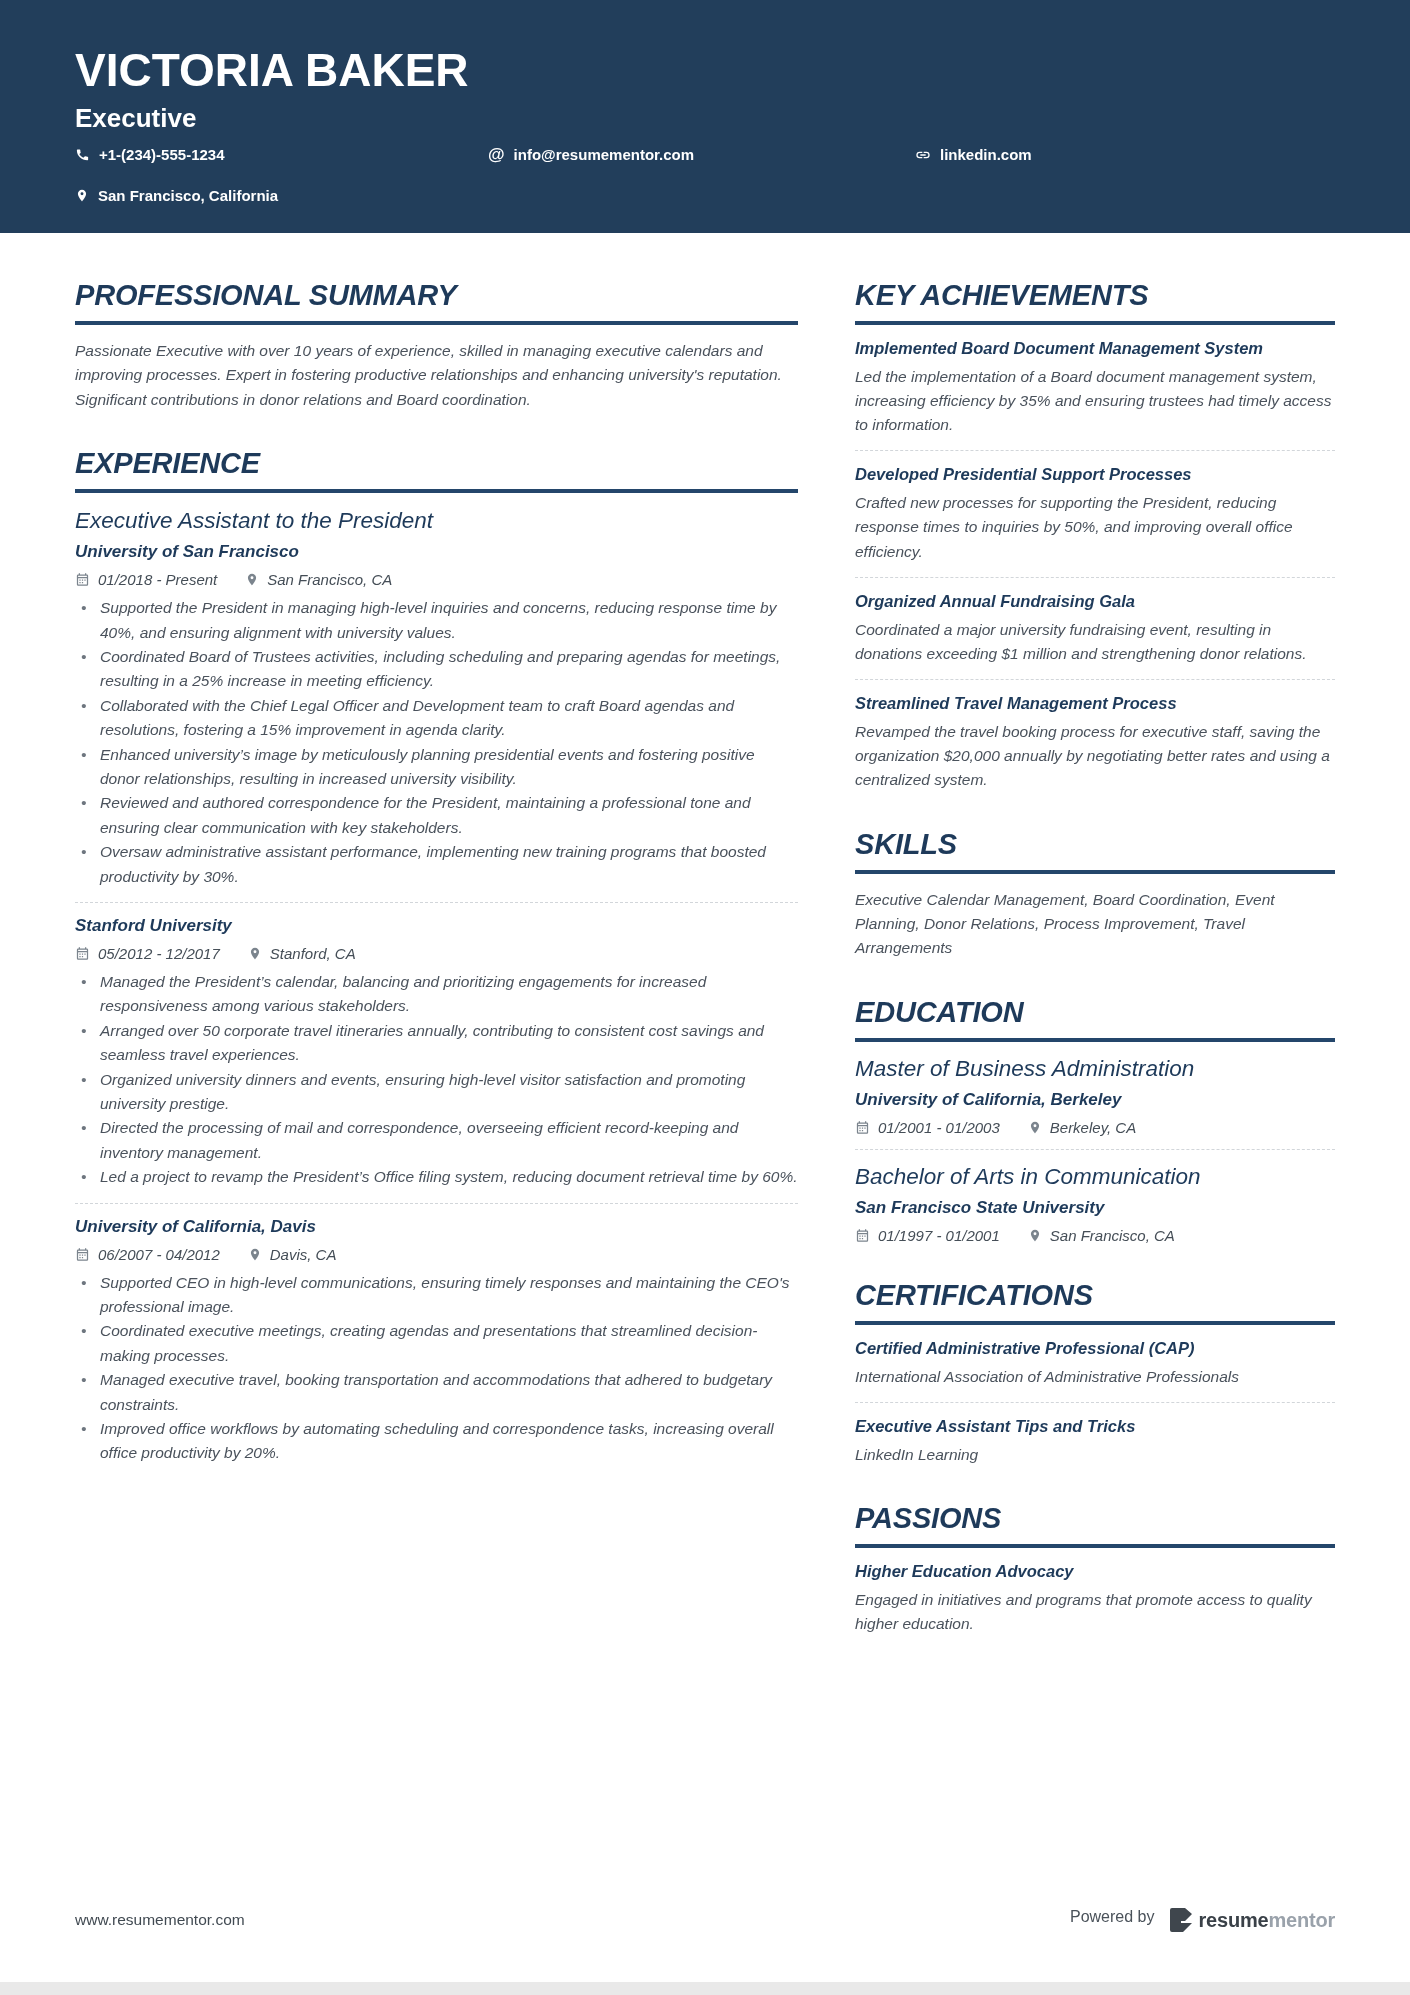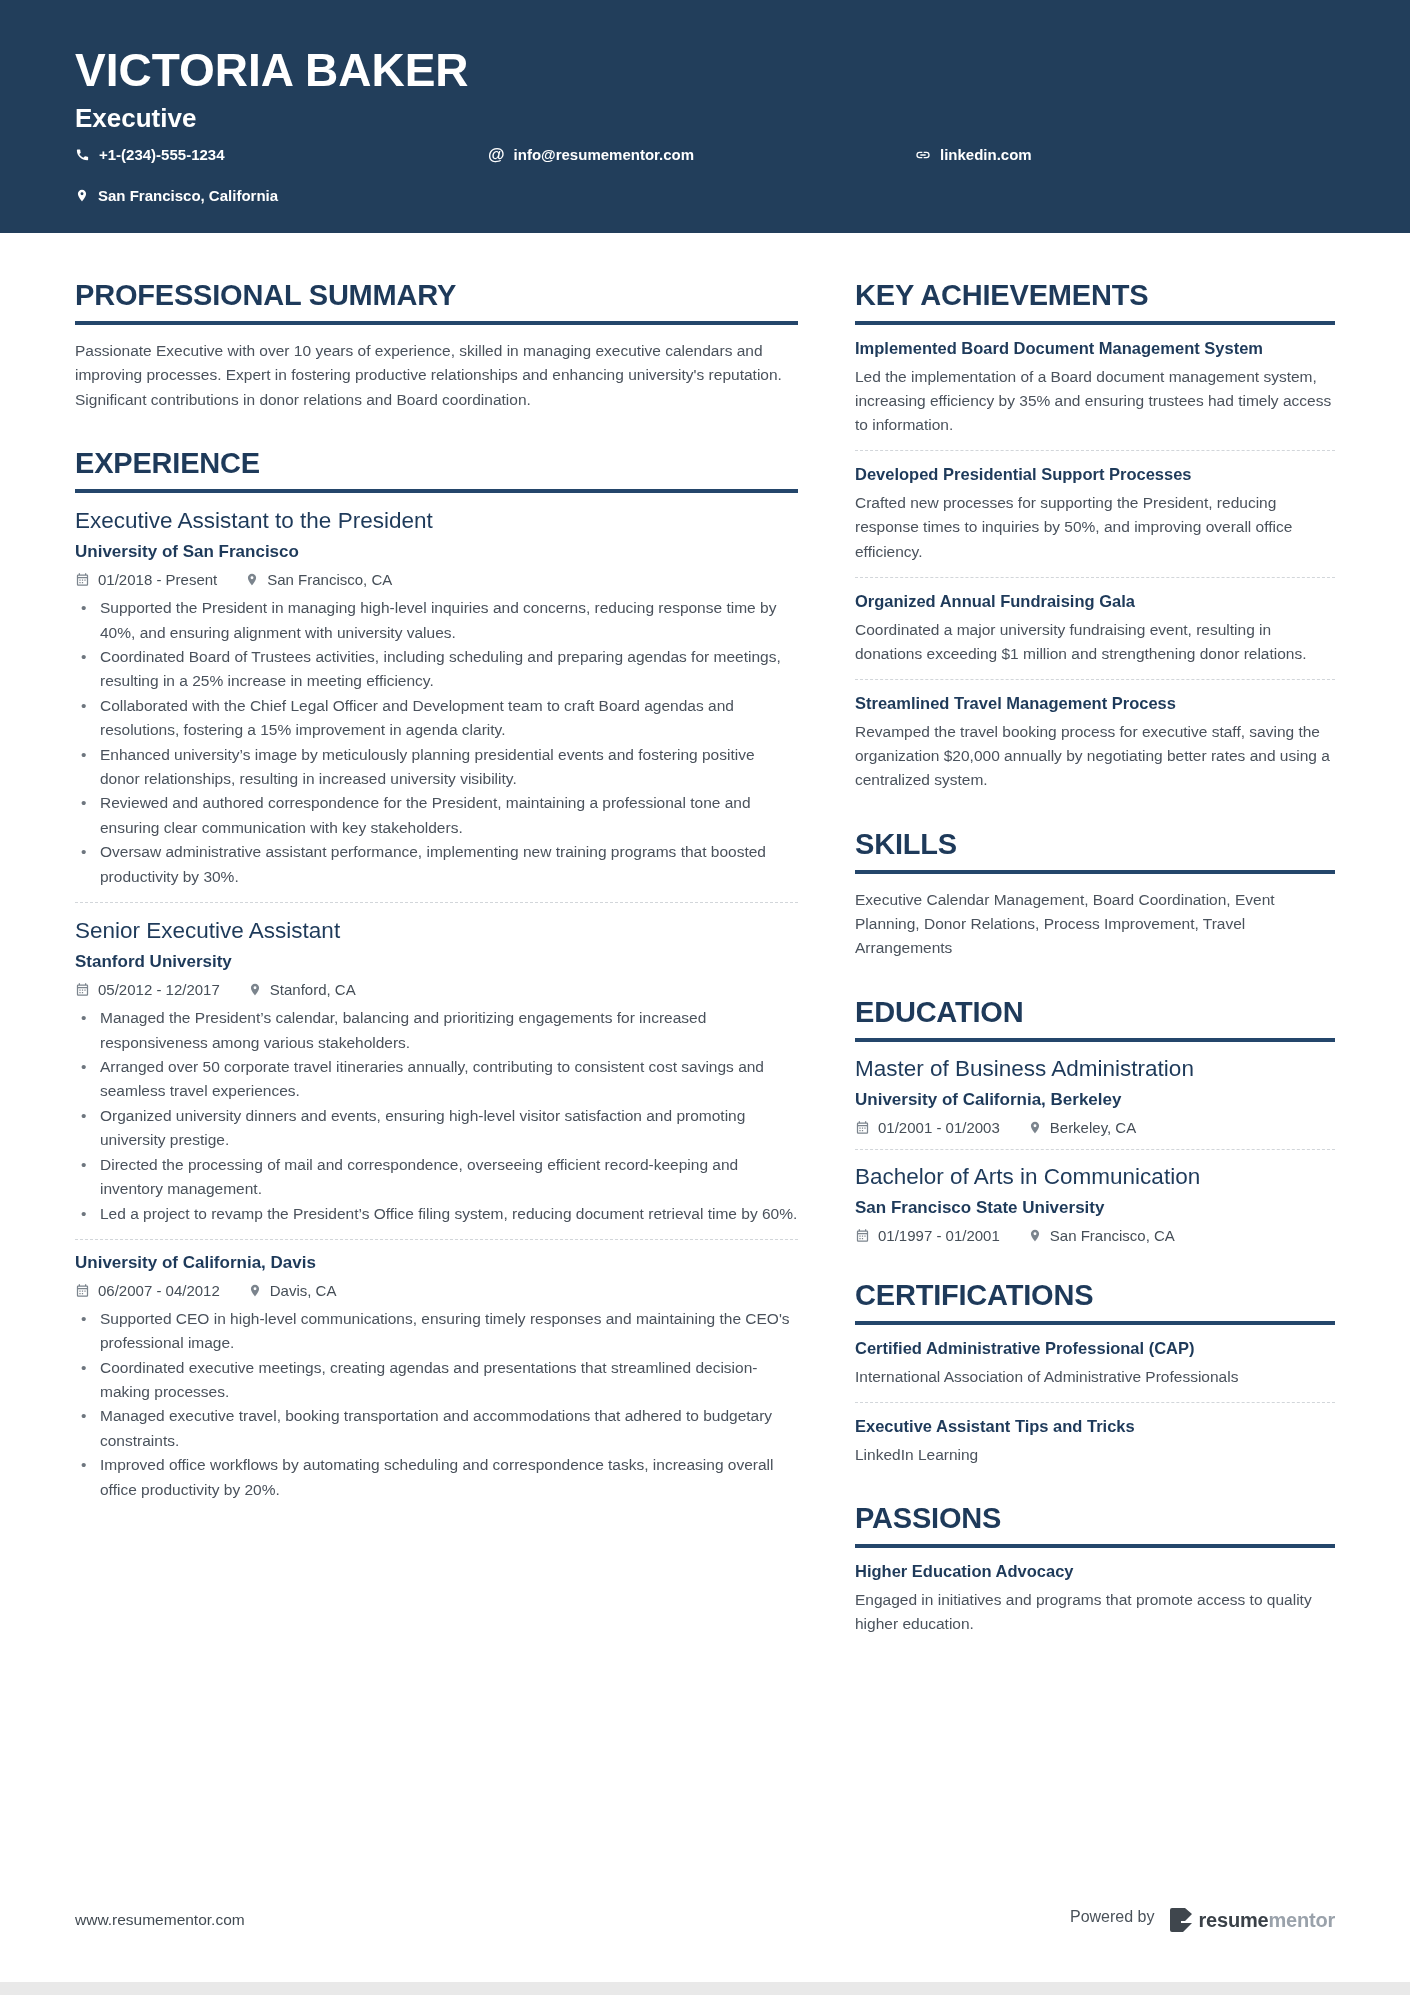--- a/index.html
+++ b/index.html
@@ -11,21 +11,21 @@
   .hdr { background:var(--header_bg); color:#fff; height:233px; padding:46px 78px 0 75px; }
   .hdr h1 { font-size:46px; font-weight:800; line-height:1.05; letter-spacing:0; }
   .hdr-title { font-size:26px; font-weight:700; margin-top:9px; }
   .contact { margin-top:12px; display:grid; grid-template-columns:413px 427px 1fr; row-gap:24px; font-size:15px; font-weight:700; }
   .c-item { display:flex; align-items:center; gap:9px; white-space:nowrap; }
   .c-item svg { flex:0 0 auto; fill:#fff; }
   .at { font-size:17px; font-weight:700; line-height:1; }
   .c-loc { grid-column:1 / -1; }
 
   
-  .cols { display:flex; gap:57px; padding:47px 75px 0 75px; }
+  .cols { display:flex; gap:57px; padding:47px 75px 0 75px;font-style:italic; }
   .col-left { flex:0 0 723px; width:723px; }
   .col-right { flex:1; min-width:0; }
 
   .sec + .sec { margin-top:36px; }
   h2.sec-h { font-size:29px; font-weight:800; color:var(--heading); letter-spacing:-0.2px; line-height:1.1; padding-bottom:9px; border-bottom:4px solid var(--rule); }
 
   .body-text { margin-top:14px; font-size:15.5px; line-height:1.575; color:var(--body); }
 
   
   .job-title { margin-top:13px; font-size:22.5px; font-weight:400; color:var(--heading); line-height:1.3; }
@@ -122,21 +122,20 @@
             <li>Collaborated with the Chief Legal Officer and Development team to craft Board agendas and resolutions, fostering a 15% improvement in agenda clarity.</li>
             <li>Enhanced university’s image by meticulously planning presidential events and fostering positive donor relationships, resulting in increased university visibility.</li>
             <li>Reviewed and authored correspondence for the President, maintaining a professional tone and ensuring clear communication with key stakeholders.</li>
             <li>Oversaw administrative assistant performance, implementing new training programs that boosted productivity by 30%.</li>
           </ul>
         </article>
 
         <hr class="dash-hr">
 
         <article class="job">
-          <h3 class="job-title">Senior Executive Assistant</h3>
           <div class="company">Stanford University</div>
           <div class="meta">
             <span class="meta-item">
               <svg width="15" height="15" viewBox="0 0 24 24">
                   <path d="M19 4h-1V2h-2v2H8V2H6v2H5a2 2 0 0 0-2 2v14a2 2 0 0 0 2 2h14a2 2 0 0 0 2-2V6a2 2 0 0 0-2-2zm0 16H5V10h14v10zm0-12H5V6h14v2zM7 12h2v2H7zm4 0h2v2h-2zm4 0h2v2h-2zM7 16h2v2H7zm4 0h2v2h-2z"></path>
                 </svg>
               <span>05/2012 - 12/2017</span>
             </span>
             <span class="meta-item">
               <svg width="14" height="15" viewBox="0 0 24 24">

